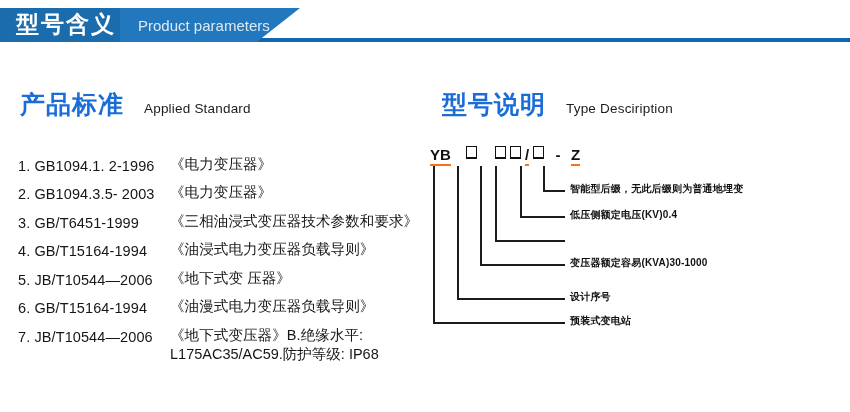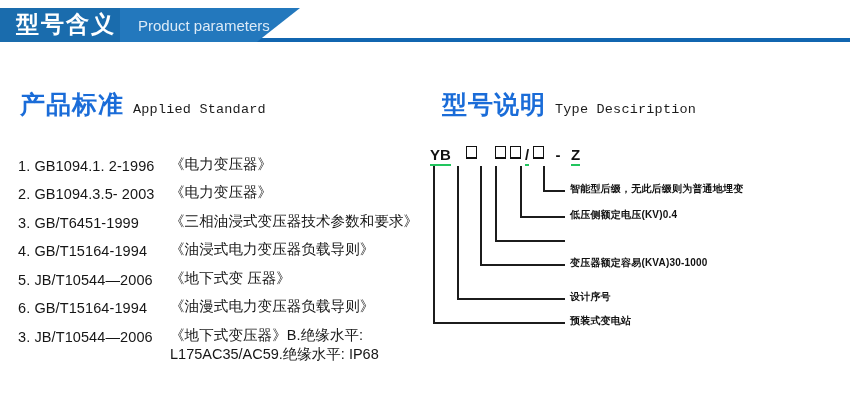--- a/index.html
+++ b/index.html
@@ -68,23 +68,22 @@
   .sec-head { position: absolute; white-space: nowrap; }
   .sec-head .cn {
     font-size: 25px;
     font-weight: bold;
     color: #1a6cd8;
     letter-spacing: 1px;
   }
   .sec-head .en {
     font-size: 13.5px;
     color: #1c1c1c;
-    margin-left: 9px;
+    margin-left: 20px;
     letter-spacing: 0.2px;
-    font-family: Liberation Mono, monospace;
   }
   #head-left  { left: 20px;  top: 88px; }
   #head-right { left: 442px; top: 88px; }
 
   
   .std-list {
     position: absolute;
     left: 18px;  top: 145px;
     width: 420px;
   }
@@ -123,21 +122,21 @@
   .code-line {
     position: absolute;
     left: 10px; top: 6px;
     font-size: 15px;
     font-weight: bold;
     color: #111;
     white-space: nowrap;
     letter-spacing: 0px;
   }
   .code-line .tok { display: inline-block; }
-  .code-line .u { border-bottom: 2px solid #22c55e; padding-bottom: 1px; }
+  .code-line .u { border-bottom: 2px solid #f97316; padding-bottom: 1px; }
   .box {
     display: inline-block;
     width: 9px; height: 9px;
     border: 1.5px solid #111;
     vertical-align: 1px;
   }
   .box.u { border-bottom: 2px solid #111; }
 
   .leader { position: absolute; background: #1c1c1c; }
   .v { width: 1.6px; }
@@ -186,24 +185,24 @@
     </div>
     <div class="std-row">
       <span class="std-code">5. JB/T10544—2006</span>
       <span class="std-name">《地下式变 压器》</span>
     </div>
     <div class="std-row">
       <span class="std-code">6. GB/T15164-1994</span>
       <span class="std-name">《油漫式电力变压器负载导则》</span>
     </div>
     <div class="std-row">
-      <span class="std-code">3. JB/T10544—2006</span>
+      <span class="std-code">7. JB/T10544—2006</span>
       <span class="std-name">《地下式变压器》B.绝缘水平:</span>
     </div>
-    <div class="std-cont">L175AC35/AC59.绝缘水平: IP68</div>
+    <div class="std-cont">L175AC35/AC59.防护等级: IP68</div>
   </div>
 
 <div class="sec-head" id="head-right">
   <span class="cn">型号说明</span><span class="en">Type Desciription</span>
 </div>
 
 <div class="diagram">
 
   <div class="code-line">
     <span class="tok u">YB</span>

